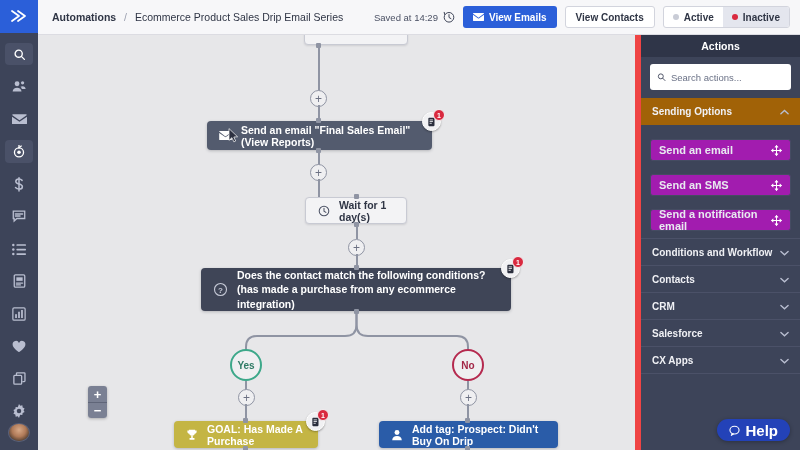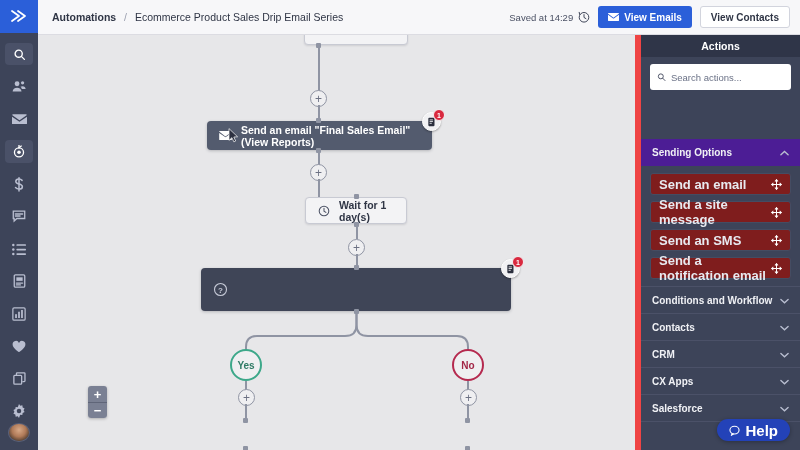--- a/index.html
+++ b/index.html
@@ -175,24 +175,24 @@
 
   .grp-head {
     height: 27px; display: flex; align-items: center;
     padding: 0 11px;
     font-size: 10px; font-weight: bold; color: #f0f1f5;
     border-top: 1px solid #4b5168;
   }
   .grp-head .chev { margin-left: auto; color: #b9bed0; }
   .grp-body { padding: 1px 9px 7px; }
   .act-item {
-    background: #7f1d1d; border: 1px solid #454c62;
-    border-radius: 3px; height: 22px; margin-top: 6px;
+    background: #a21caf; border: 1px solid #454c62;
+    border-radius: 3px; height: 22px; margin-top: 13px;
     display: flex; align-items: center; padding: 0 8px;
-    font-size: 13px; font-weight: bold; color: #e8eaf0;
+    font-size: 11px; font-weight: bold; color: #e8eaf0;
   }
   .act-item .drag { margin-left: auto; color: #fff; display: flex; }
 
   .help {
     position: absolute; right: 10px; bottom: 9px;
     background: #2342b8; color: #fff;
     border-radius: 13px; height: 22px;
     display: flex; align-items: center; gap: 5px;
     padding: 0 12px; font-size: 15px; font-weight: bold;
     box-shadow: 0 1px 4px rgba(0,0,0,.3);
@@ -339,20 +339,30 @@
             <path d="M.6 0h12.8a.5.5 0 0 1 .35.9L7.4 5.7a.7.7 0 0 1-.8 0L.25.9A.5.5 0 0 1 .6 0z"></path>
             <path d="M0 2.2l6.6 4.6a.7.7 0 0 0 .8 0L14 2.2v7.2a.6.6 0 0 1-.6.6H.6a.6.6 0 0 1-.6-.6z"></path>
           </svg>
           <span>View Emails</span>
         </div>
 
         <div class="btn btn-ghost">
           <span>View Contacts</span>
         </div>
 
+        <div class="seg">
+          <div class="seg-item">
+            <span class="dot" style="background:#c9ccd6"></span>
+            <span>Active</span>
+          </div>
+          <div class="seg-item on">
+            <span class="dot" style="background:#d9293f"></span>
+            <span>Inactive</span>
+          </div>
+        </div>
       </div>
     </div>
 
     <div class="body">
 
       <div class="canvas">
         <div class="flow">
 
           <div class="node node-white" style="left:266px; top:-10px; width:104px; height:20px; border-bottom-left-radius:4px; border-bottom-right-radius:4px;"></div>
           <div class="joint" style="left:278px; top:8px;"></div>
@@ -402,20 +412,21 @@
           <div class="plus" style="left:310px; top:204px;">+</div>
           <div class="vline" style="left:317.5px; top:219px; height:16px;"></div>
 
           <div class="node node-dark" style="left:163px; top:233px; width:310px; height:43px; align-items:center; background:#3f4557;">
             <span class="node-ico">
               <svg width="15" height="15" viewBox="0 0 16 16" fill="none" stroke="#c5c9d6" stroke-width="1.2">
                 <circle cx="8" cy="8" r="6.4"></circle>
                 <text x="8" y="11.3" font-size="8.6" font-family="Liberation Sans, sans-serif" fill="#c5c9d6" stroke="none" text-anchor="middle">?</text>
               </svg>
             </span>
+            <span style="line-height:1.35;">Does the contact match the following conditions? (has made a purchase from any ecommerce integration)</span>
             <span class="badge">
               <svg width="10" height="10" viewBox="0 0 12 12" fill="#2b2f3d">
                 <rect x="1.6" y="1" width="7.4" height="10" rx="1"></rect>
                 <rect x="3.1" y="3" width="4" height="1" fill="#f1f1f3"></rect>
                 <rect x="3.1" y="5" width="4" height="1" fill="#f1f1f3"></rect>
                 <rect x="3.1" y="7" width="2.6" height="1" fill="#f1f1f3"></rect>
               </svg>
               <span class="badge-count">1</span>
             </span>
           </div>
@@ -431,28 +442,58 @@
             <span>Yes</span>
           </div>
           <div class="branch branch-no" style="left:414px; top:314px;">
             <span>No</span>
           </div>
 
           <div class="vline" style="left:207px; top:346px; height:9px;"></div>
           <div class="plus" style="left:200px; top:354px;">+</div>
           <div class="vline" style="left:207px; top:369px; height:17px;"></div>
 
+          <div class="node node-gold" style="left:136px; top:386px; width:144px; height:27px;">
+            <span class="node-ico">
+              <svg width="12" height="12" viewBox="0 0 14 14" fill="#ffffff">
+                <path d="M3.4 1h7.2v3.2a3.6 3.6 0 0 1-7.2 0z"></path>
+                <path d="M6.1 7.6h1.8v3.2H6.1z"></path>
+                  <rect x="4" y="10.6" width="6" height="1.8" rx=".5"></rect>
+                <path d="M3.4 1.8H1.6v1.4c0 1.3 .9 2.2 2 2.3z"></path>
+                <path d="M10.6 1.8h1.8v1.4c0 1.3-.9 2.2-2 2.3z"></path>
+              </svg>
+            </span>
+            <span style="color:#ffffff;">GOAL: Has Made A Purchase</span>
+            <span class="badge" style="top:-9px; right:-7px;">
+              <svg width="10" height="10" viewBox="0 0 12 12" fill="#2b2f3d">
+                <rect x="1.6" y="1" width="7.4" height="10" rx="1"></rect>
+                <rect x="3.1" y="3" width="4" height="1" fill="#f1f1f3"></rect>
+                <rect x="3.1" y="5" width="4" height="1" fill="#f1f1f3"></rect>
+                <rect x="3.1" y="7" width="2.6" height="1" fill="#f1f1f3"></rect>
+              </svg>
+              <span class="badge-count">1</span>
+            </span>
+          </div>
           <div class="joint" style="left:205px; top:383px;"></div>
           <div class="joint" style="left:205px; top:411px;"></div>
           <div class="vline" style="left:207px; top:413px; height:16px;"></div>
 
           <div class="vline" style="left:429px; top:346px; height:9px;"></div>
           <div class="plus" style="left:422px; top:354px;">+</div>
           <div class="vline" style="left:429px; top:369px; height:17px;"></div>
 
+          <div class="node node-blue" style="left:341px; top:386px; width:179px; height:27px;">
+            <span class="node-ico">
+              <svg width="12" height="12" viewBox="0 0 14 14" fill="#ffffff">
+                <circle cx="7" cy="4.2" r="2.9"></circle>
+                  <path d="M1.4 13c0-3.1 2.5-4.9 5.6-4.9s5.6 1.8 5.6 4.9z"></path>
+              </svg>
+            </span>
+            <span>Add tag: Prospect: Didn't Buy On Drip</span>
+          </div>
           <div class="joint" style="left:427px; top:383px;"></div>
           <div class="joint" style="left:427px; top:411px;"></div>
           <div class="vline" style="left:429px; top:413px; height:16px;"></div>
 
           <svg class="cursor" width="11" height="15" viewBox="0 0 11 15">
             <path d="M1 0.6 L1 12.4 L3.9 9.7 L5.9 13.9 L7.7 13 L5.8 9 L9.6 8.8 Z" fill="#2c3040" stroke="#ffffff" stroke-width="0.7"></path>
           </svg>
         </div>
 
         <div class="zoomctl">
@@ -467,49 +508,40 @@
         <div class="panel-search">
           <div class="search-box">
             <svg width="10" height="10" viewBox="0 0 14 14" fill="none" stroke="#4a5064" stroke-width="1.5">
               <circle cx="6" cy="6" r="3.9"></circle>
                 <path d="M9 9 L12.6 12.6" stroke-linecap="round"></path>
             </svg>
             <input type="text" placeholder="Search actions..." style="">
           </div>
         </div>
 
-        <div class="grp-head" style="border-top:none; background:#4c1d95;margin-top:41px;">
+        <div class="grp-head" style="border-top:none; background:#a16207;">
           <span>Sending Options</span>
           <span class="chev">
             <svg width="9" height="6" viewBox="0 0 10 6" fill="none" stroke="currentColor" stroke-width="1.5" stroke-linecap="round">
                 <path d="M1 5 L5 1.3 L9 5"></path>
               </svg>
           </span>
         </div>
 
         <div class="grp-body">
           <div class="act-item">
             <span>Send an email</span>
             <span class="drag">
               <svg width="11" height="11" viewBox="0 0 12 12" fill="none" stroke="#ffffff" stroke-width="1.1" stroke-linecap="round" stroke-linejoin="round">
                 <path d="M6 .8V11.2M.8 6h10.4"></path>
                   <path d="M6 .8 4.6 2.3M6 .8 7.4 2.3M6 11.2 4.6 9.7M6 11.2 7.4 9.7M.8 6 2.3 4.6M.8 6 2.3 7.4M11.2 6 9.7 4.6M11.2 6 9.7 7.4"></path>
               </svg>
             </span>
           </div>
           <div class="act-item">
-            <span>Send a site message</span>
-            <span class="drag">
-              <svg width="11" height="11" viewBox="0 0 12 12" fill="none" stroke="#ffffff" stroke-width="1.1" stroke-linecap="round" stroke-linejoin="round">
-                <path d="M6 .8V11.2M.8 6h10.4"></path>
-                  <path d="M6 .8 4.6 2.3M6 .8 7.4 2.3M6 11.2 4.6 9.7M6 11.2 7.4 9.7M.8 6 2.3 4.6M.8 6 2.3 7.4M11.2 6 9.7 4.6M11.2 6 9.7 7.4"></path>
-              </svg>
-            </span>
-          </div>
-          <div class="act-item">
             <span>Send an SMS</span>
             <span class="drag">
               <svg width="11" height="11" viewBox="0 0 12 12" fill="none" stroke="#ffffff" stroke-width="1.1" stroke-linecap="round" stroke-linejoin="round">
                 <path d="M6 .8V11.2M.8 6h10.4"></path>
                   <path d="M6 .8 4.6 2.3M6 .8 7.4 2.3M6 11.2 4.6 9.7M6 11.2 7.4 9.7M.8 6 2.3 4.6M.8 6 2.3 7.4M11.2 6 9.7 4.6M11.2 6 9.7 7.4"></path>
               </svg>
             </span>
           </div>
           <div class="act-item">
             <span>Send a notification email</span>
@@ -543,37 +575,37 @@
         <div class="grp-head">
           <span>CRM</span>
           <span class="chev">
             <svg width="9" height="6" viewBox="0 0 10 6" fill="none" stroke="currentColor" stroke-width="1.5" stroke-linecap="round">
                 <path d="M1 1.3 L5 5 L9 1.3"></path>
               </svg>
           </span>
         </div>
 
         <div class="grp-head">
+          <span>Salesforce</span>
+          <span class="chev">
+            <svg width="9" height="6" viewBox="0 0 10 6" fill="none" stroke="currentColor" stroke-width="1.5" stroke-linecap="round">
+                <path d="M1 1.3 L5 5 L9 1.3"></path>
+              </svg>
+          </span>
+        </div>
+
+        <div class="grp-head">
           <span>CX Apps</span>
           <span class="chev">
             <svg width="9" height="6" viewBox="0 0 10 6" fill="none" stroke="currentColor" stroke-width="1.5" stroke-linecap="round">
                 <path d="M1 1.3 L5 5 L9 1.3"></path>
               </svg>
           </span>
         </div>
 
-        <div class="grp-head">
-          <span>Salesforce</span>
-          <span class="chev">
-            <svg width="9" height="6" viewBox="0 0 10 6" fill="none" stroke="currentColor" stroke-width="1.5" stroke-linecap="round">
-                <path d="M1 1.3 L5 5 L9 1.3"></path>
-              </svg>
-          </span>
-        </div>
-
         <div style="border-top:1px solid #4b5168; flex:1 1 auto;"></div>
       </div>
     </div>
 
     <div class="help">
       <svg width="11" height="11" viewBox="0 0 13 13" fill="none" stroke="#ffffff" stroke-width="1.3">
         <ellipse cx="6.5" cy="6" rx="5.4" ry="4.6"></ellipse>
           <path d="M3.6 9.8 L3 12 L5.6 10.4"></path>
       </svg>
       <span>Help</span>

